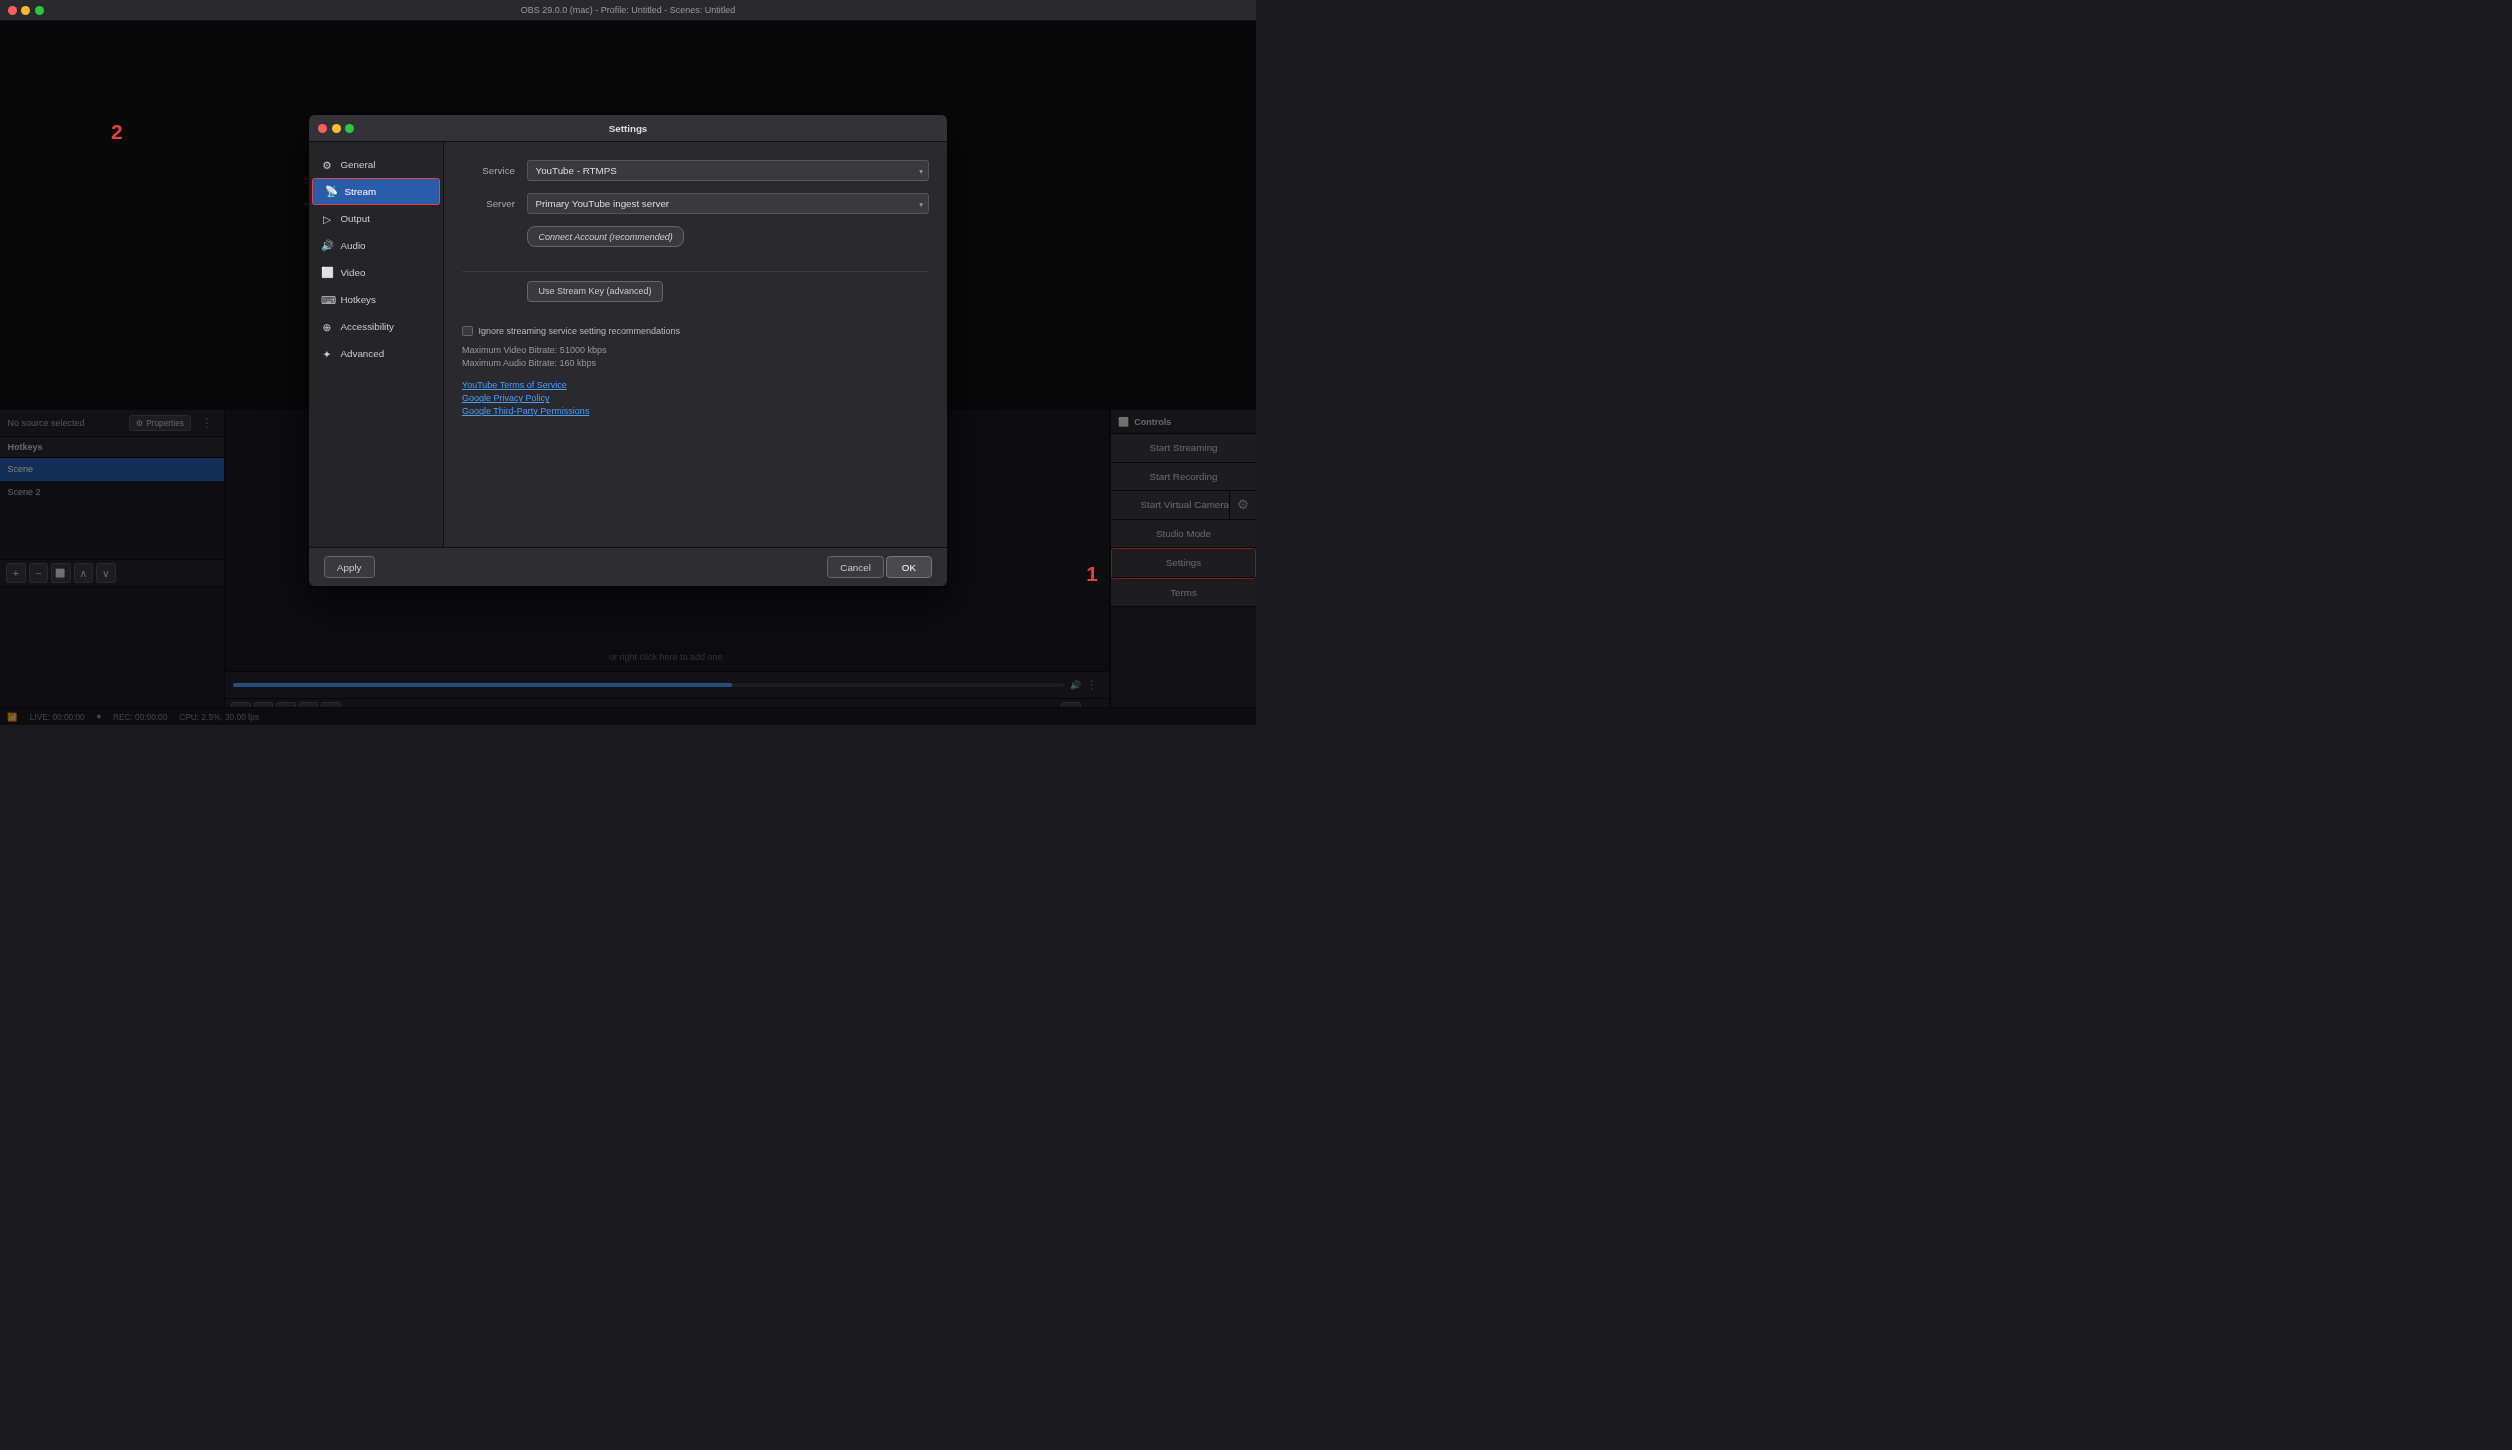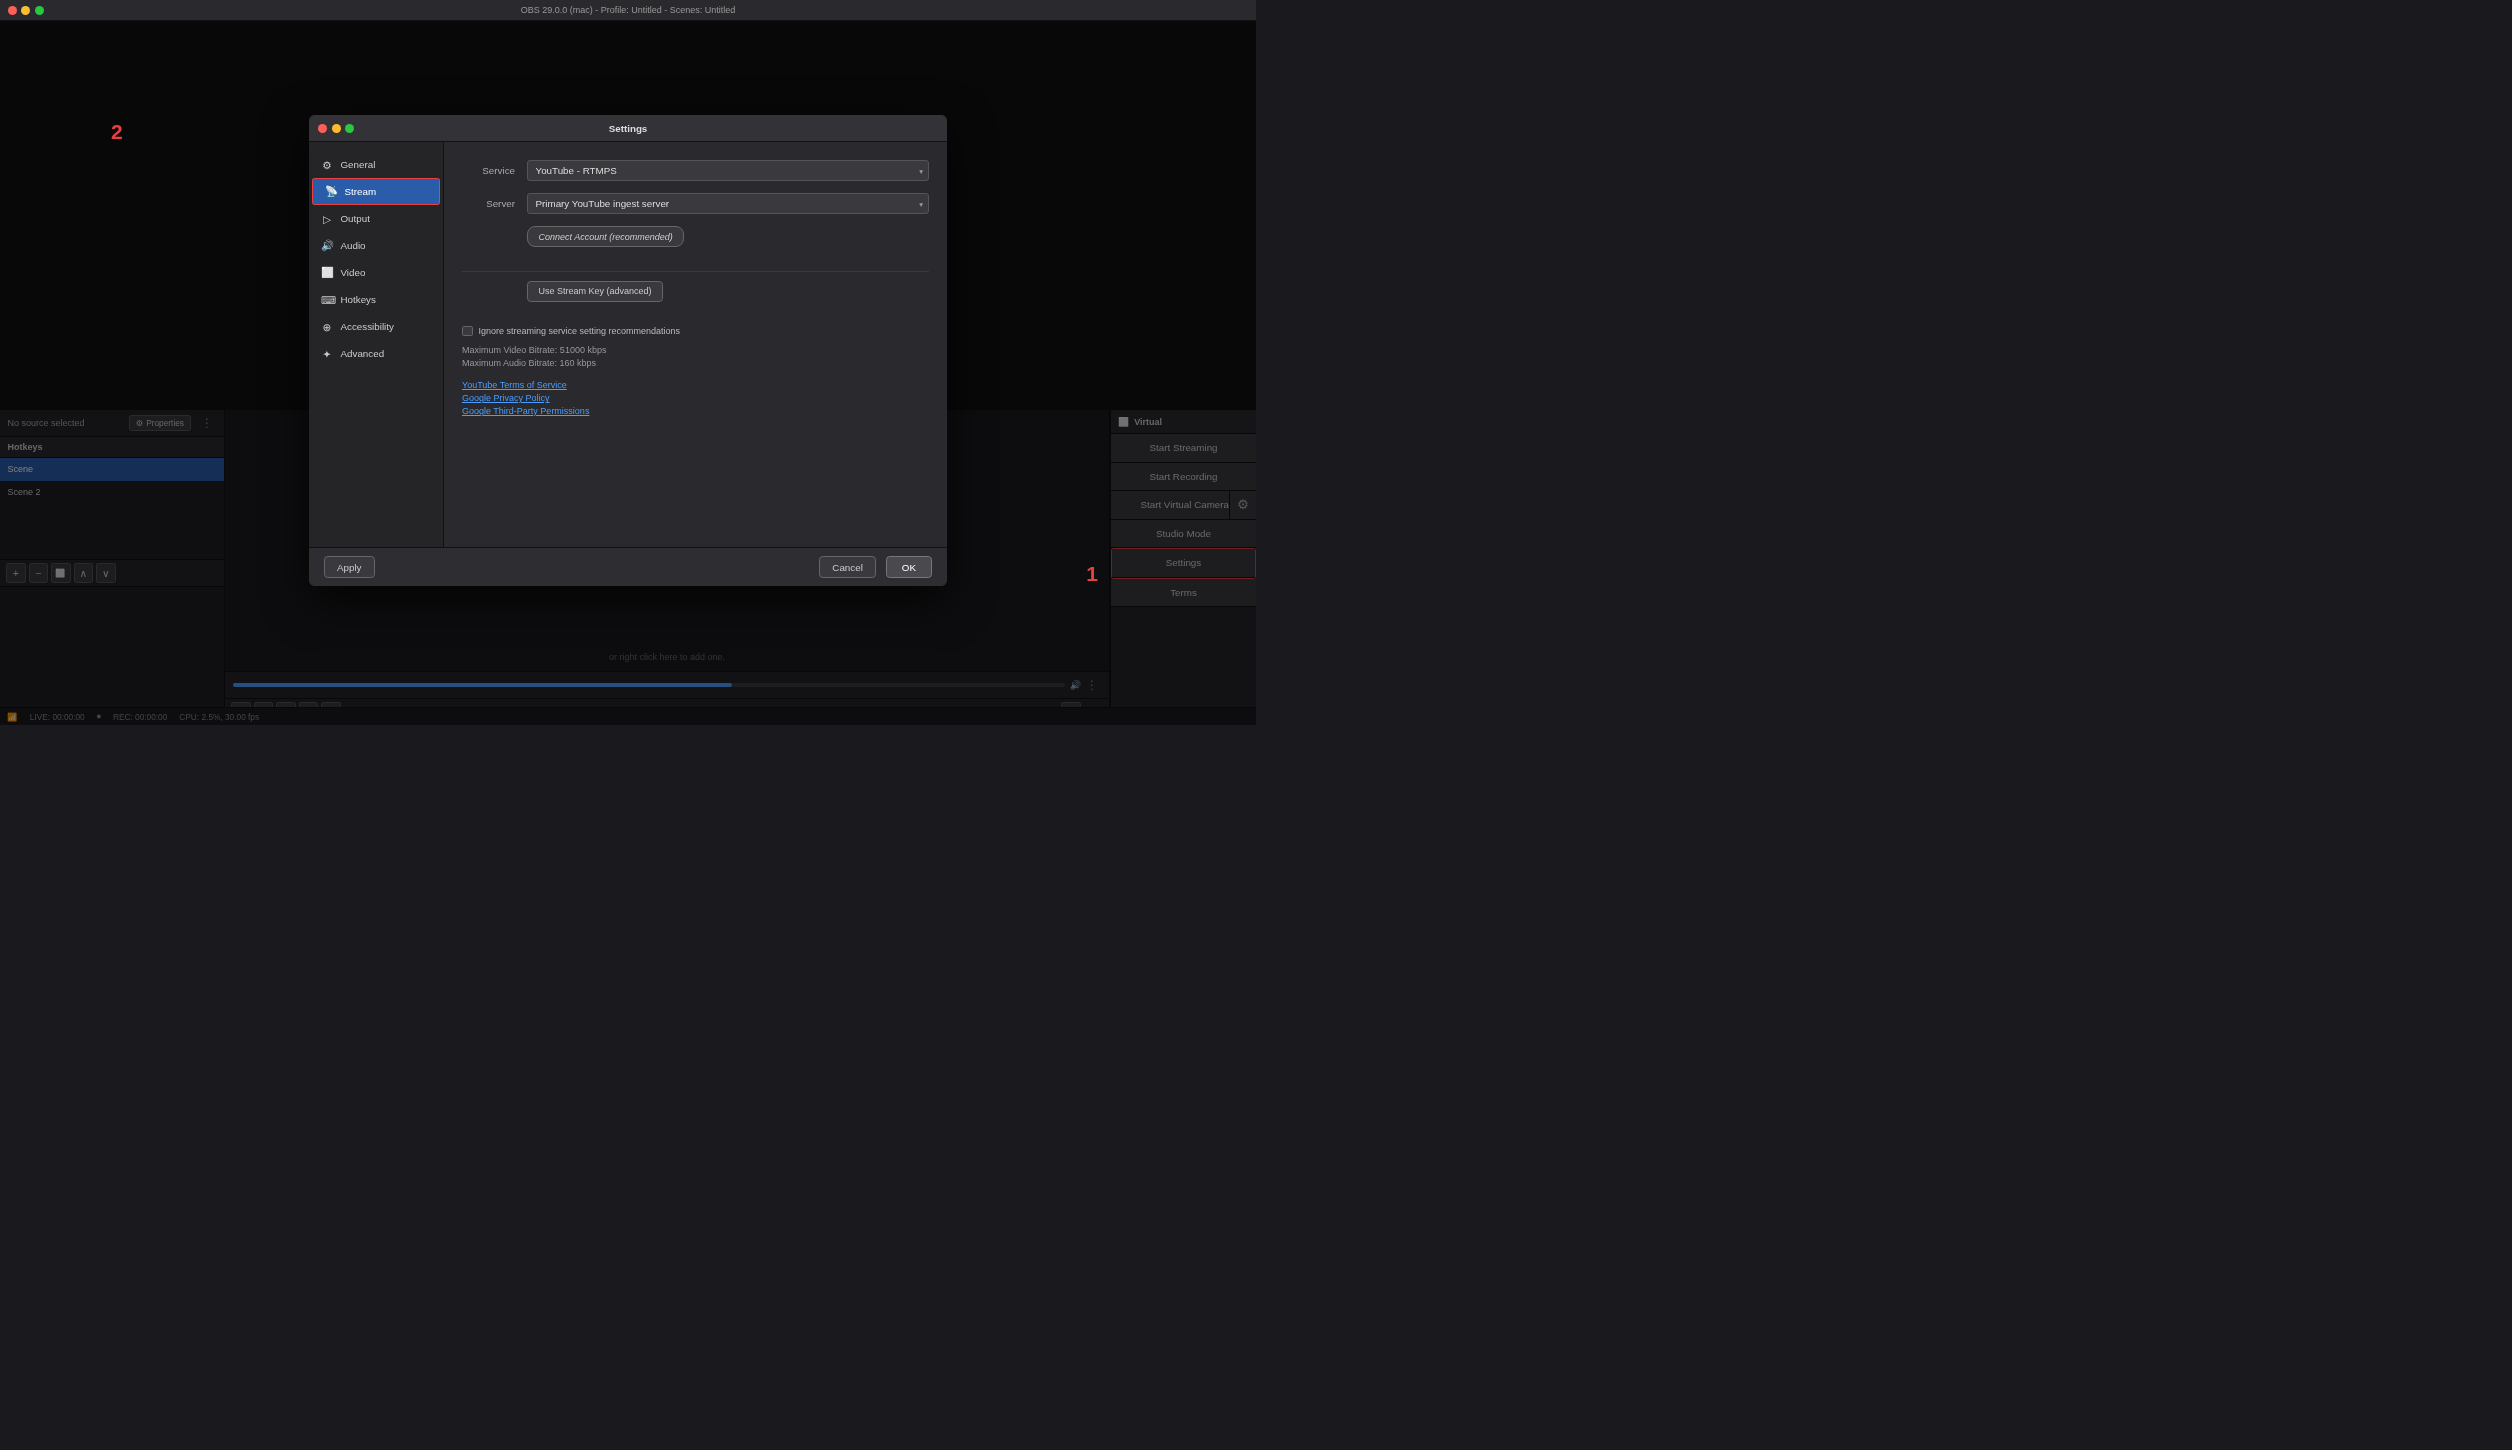--- a/index.html
+++ b/index.html
@@ -469,21 +469,21 @@
       background: #3a3a3e;
       border: 0.8px solid #666;
       color: #ccc;
       font-size: 9.8px;
       padding: 4.5px 12px;
       border-radius: 3.8px;
       cursor: pointer;
     }
     .footer-right {
       display: flex;
-      gap: 10px;
+      gap: 2px;
     }
     .cancel-btn {
       background: #3a3a3e;
       border: 0.8px solid #666;
       color: #ccc;
       font-size: 9.8px;
       padding: 4.5px 12px;
       border-radius: 3.8px;
       cursor: pointer;
     }
@@ -629,21 +629,21 @@
         <div class="toolbar-btn">∨</div>
         <div style="flex:1"></div>
         <div class="toolbar-btn" style="font-size:8.3px;">⟳</div>
         <div class="more-btn">⋮</div>
       </div>
     </div>
 
     <div class="controls-panel">
       <div class="controls-header">
         <span>⬜</span>
-        <span>Virtual</span>
+        <span>Controls</span>
       </div>
       <button class="control-btn start-streaming-btn">Start Streaming</button>
       <button class="control-btn">Start Recording</button>
       <div class="virtual-cam-row">
         <button class="virtual-cam-btn">Start Virtual Camera</button>
         <button class="virtual-cam-gear">
           <span>⚙</span>
         </button>
       </div>
       <button class="control-btn">Studio Mode</button>

